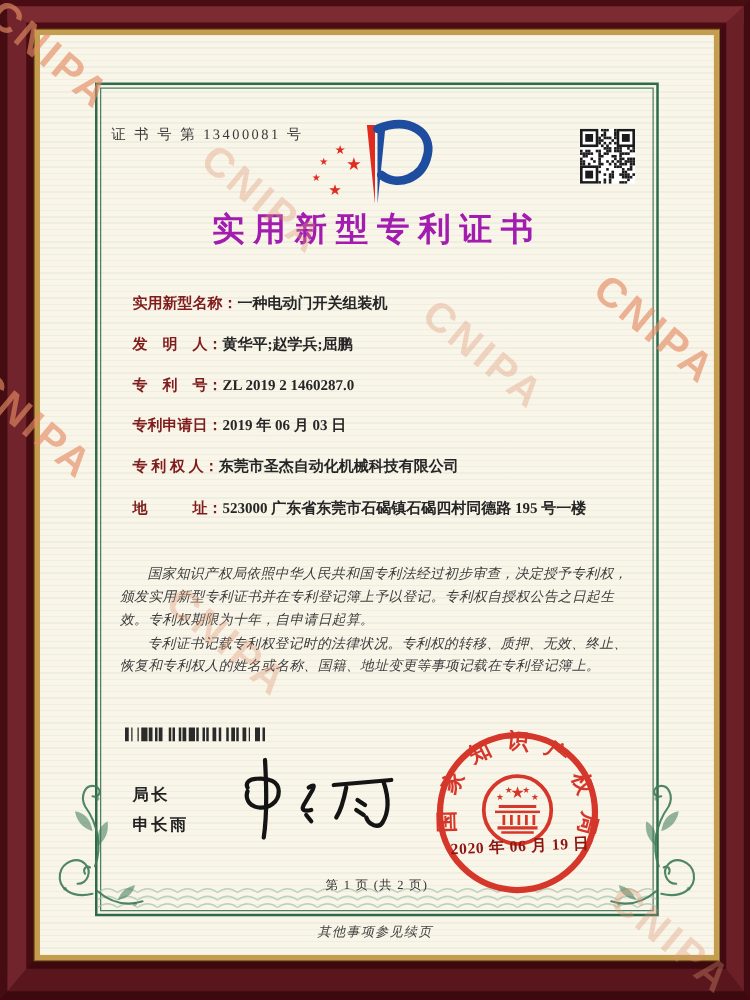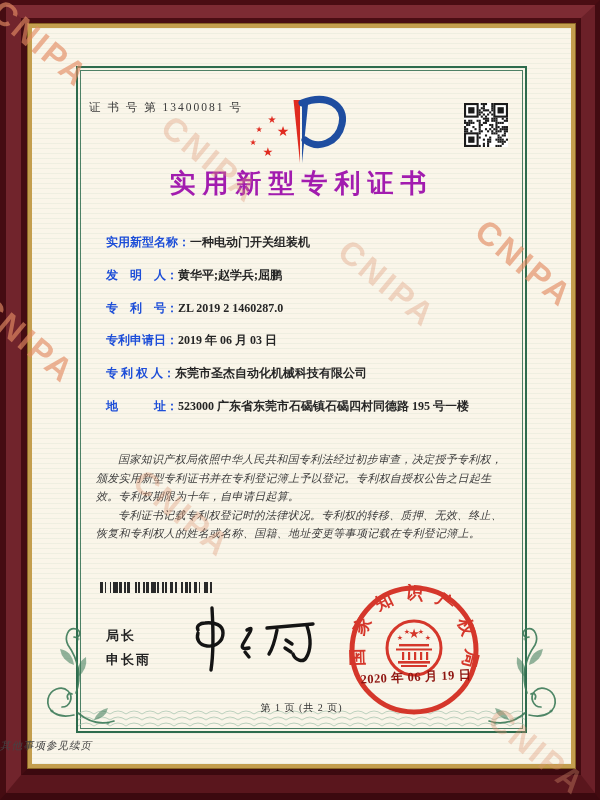--- a/index.html
+++ b/index.html
@@ -28,21 +28,21 @@
 
   .cert-no{position:absolute;left:89px;top:100px;font-size:11.5px;letter-spacing:2px;
     color:#3a3a3a;white-space:nowrap;}
   .qr{position:absolute;left:464px;top:103px;width:44px;height:44px;}
   .logo{position:absolute;left:250px;top:90px;width:100px;height:82px;}
   .title{position:absolute;left:76px;top:166px;width:451px;text-align:center;
     font-size:26px;font-weight:bold;letter-spacing:7px;color:#a21caf;white-space:nowrap;}
 
   .field-row{position:absolute;left:106px;font-size:12px;font-weight:600;color:#262626;
     white-space:nowrap;}
-  .f-label{color:#1d4ed8;}
+  .f-label{color:#7f1d1d;}
   .f-value{color:#262626;}
   .second-pair{position:absolute;left:205px;top:0;white-space:nowrap;}
 
   .paras{position:absolute;left:96px;top:451px;width:416px;font-size:11px;
     font-style:italic;color:#3d3d3d;line-height:18.5px;letter-spacing:.3px;}
   .paras p{margin:0;text-indent:2em;font-family:Liberation Mono, monospace;}
 
   .barcode{position:absolute;left:100px;top:582px;width:154px;height:11px;display:flex;}
   .barcode i{display:block;height:100%;}
   .barcode .br{background:#2a2a2a;}
@@ -55,21 +55,21 @@
   .sig{position:absolute;left:185px;top:600px;width:145px;height:85px;}
 
   .seal{position:absolute;left:346px;top:584px;width:136px;height:136px;}
   .seal svg{opacity:.93;}
   .seal-date{position:absolute;left:338px;top:669px;width:156px;text-align:center;
     font-size:12.5px;font-weight:bold;color:#8e1410;letter-spacing:.5px;
     transform:rotate(-2.5deg);white-space:nowrap;}
 
   .page-info{position:absolute;left:76px;top:701px;width:451px;text-align:center;
     font-size:10px;letter-spacing:1px;color:#333;}
-  .cont-note{position:absolute;left:0;top:739px;width:600px;
+  .cont-note{position:absolute;left:0;top:739px;width:600px;text-align:center;
     font-size:10.5px;font-style:italic;color:#444;letter-spacing:1px;}
 
   .waves{position:absolute;left:78px;top:709px;width:447px;height:22px;}
 
   .corner{position:absolute;width:78px;height:115px;}
   .corner-left{left:38px;top:619px;}
   .corner-right{left:487px;top:619px;transform:scaleX(-1);}
 
   .wm{position:absolute;font-family:"Liberation Sans","DejaVu Sans",sans-serif;
     font-weight:bold;font-size:33px;letter-spacing:3px;

